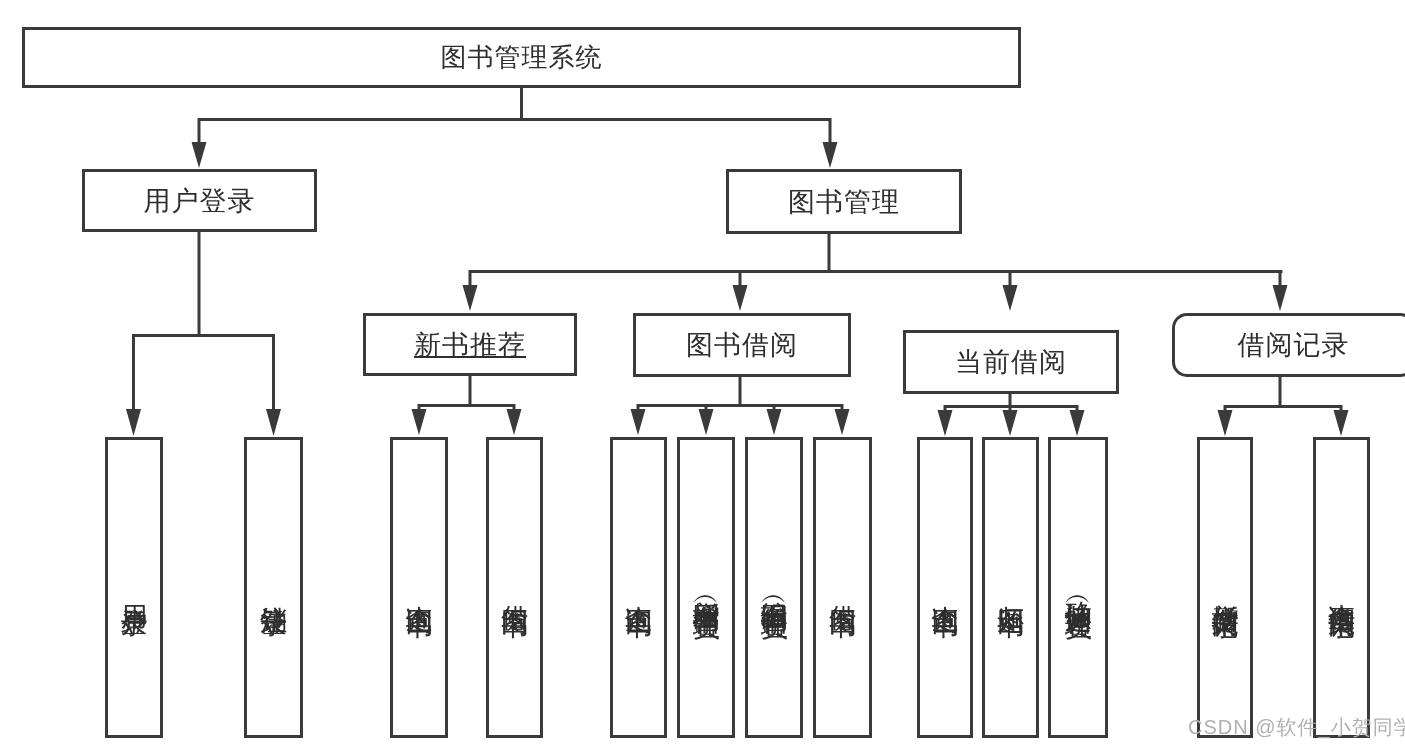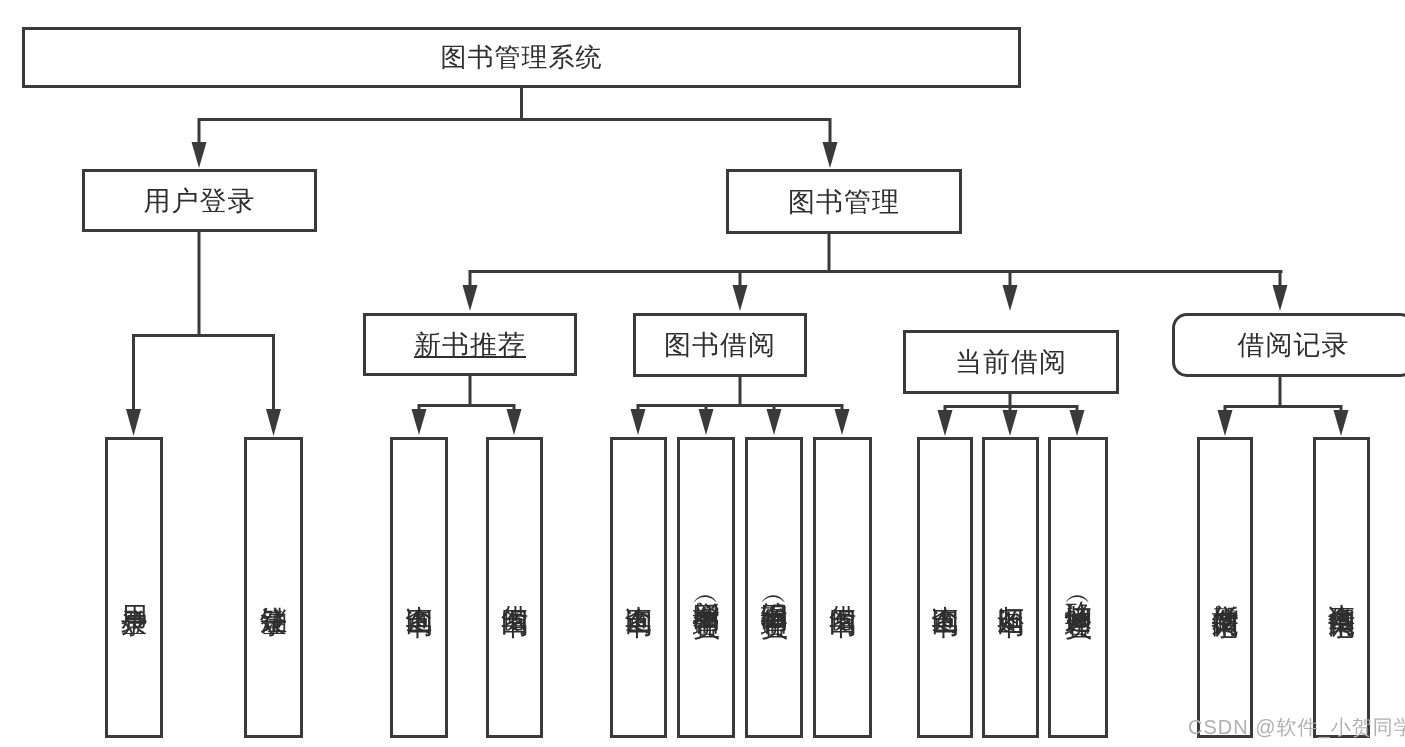--- a/index.html
+++ b/index.html
@@ -99,21 +99,21 @@
   <div class="node hnode" style="left:82px;top:169px;width:235px;height:63px;">
     <span>用户登录</span>
   </div>
   <div class="node hnode" style="left:726px;top:169px;width:236px;height:65px;font-family:Liberation Serif, serif;">
     <span>图书管理</span>
   </div>
 
   <div class="node hnode" style="left:363px;top:313px;width:214px;height:63px;text-decoration:underline;">
     <span>新书推荐</span>
   </div>
-  <div class="node hnode" style="left:633px;top:313px;width:174px;height:64px;">
+  <div class="node hnode" style="left:633px;top:313px;width:218px;height:64px;">
     <span>图书借阅</span>
   </div>
   <div class="node hnode" style="left:903px;top:330px;width:216px;height:64px;">
     <span>当前借阅</span>
   </div>
   <div class="node hnode" style="left:1172px;top:313px;width:243px;height:64px;border-radius:15px;">
     <span>借阅记录</span>
   </div>
 
   <div class="node vnode" style="left:105px;top:437px;width:58px;height:301px;">

